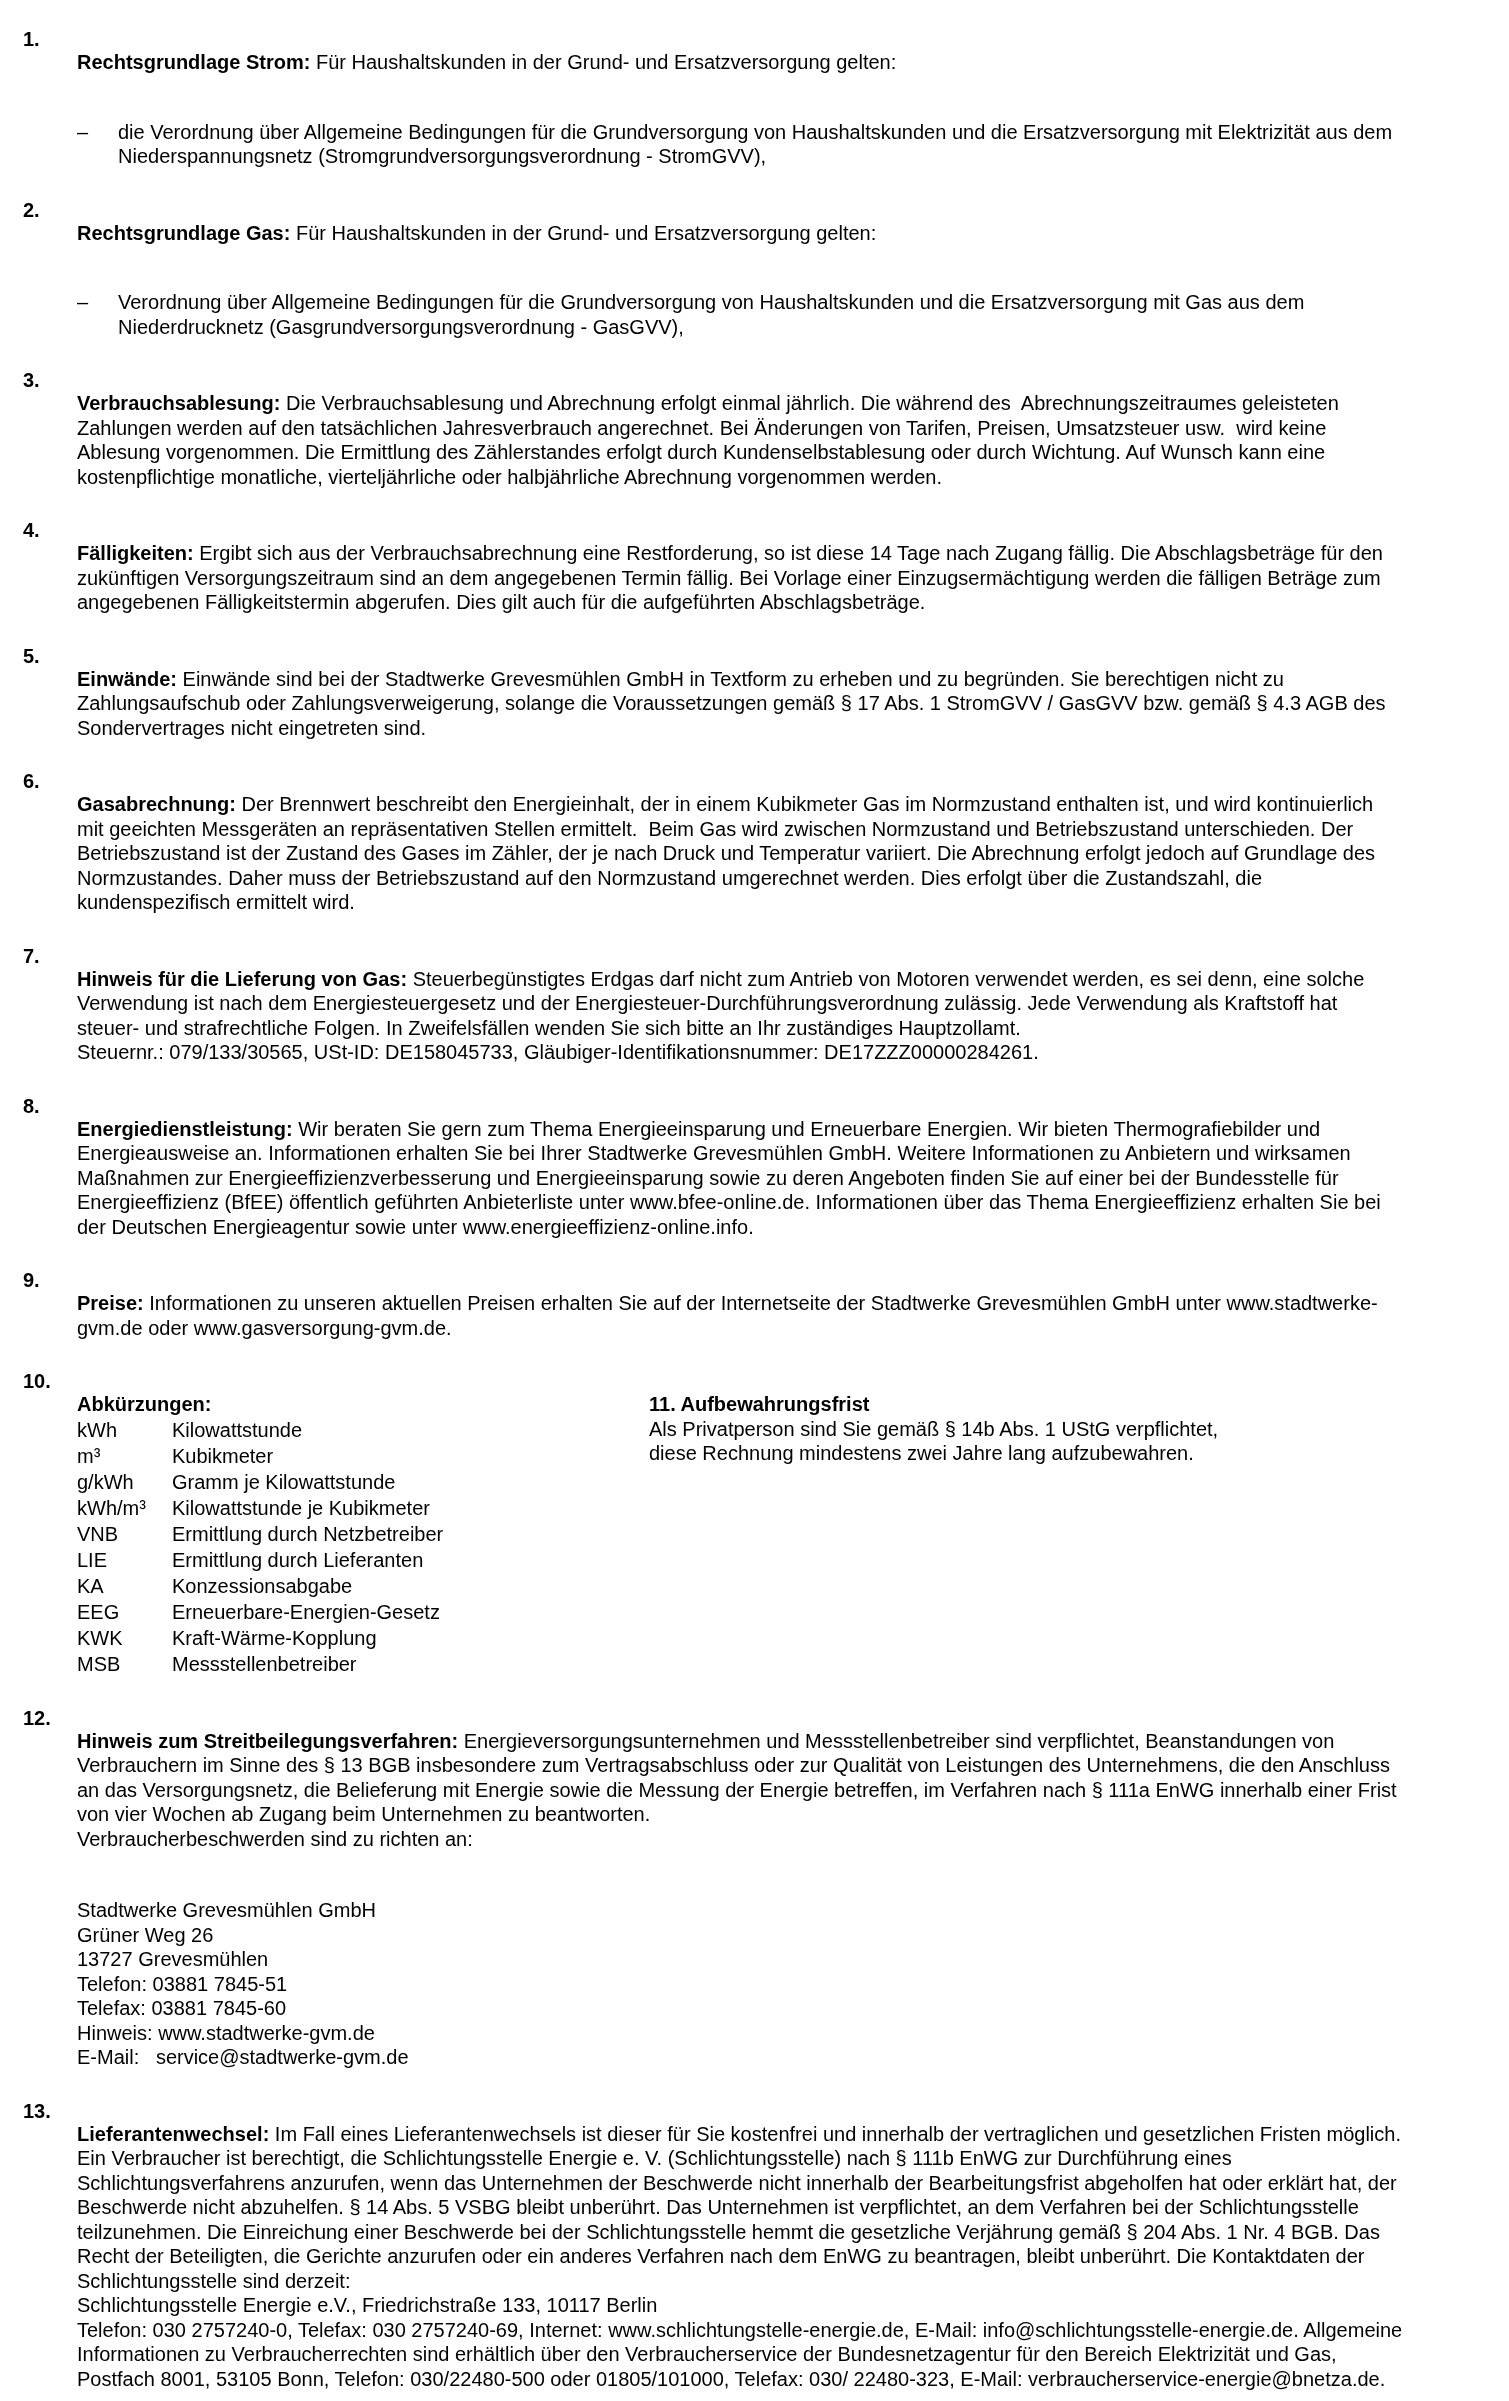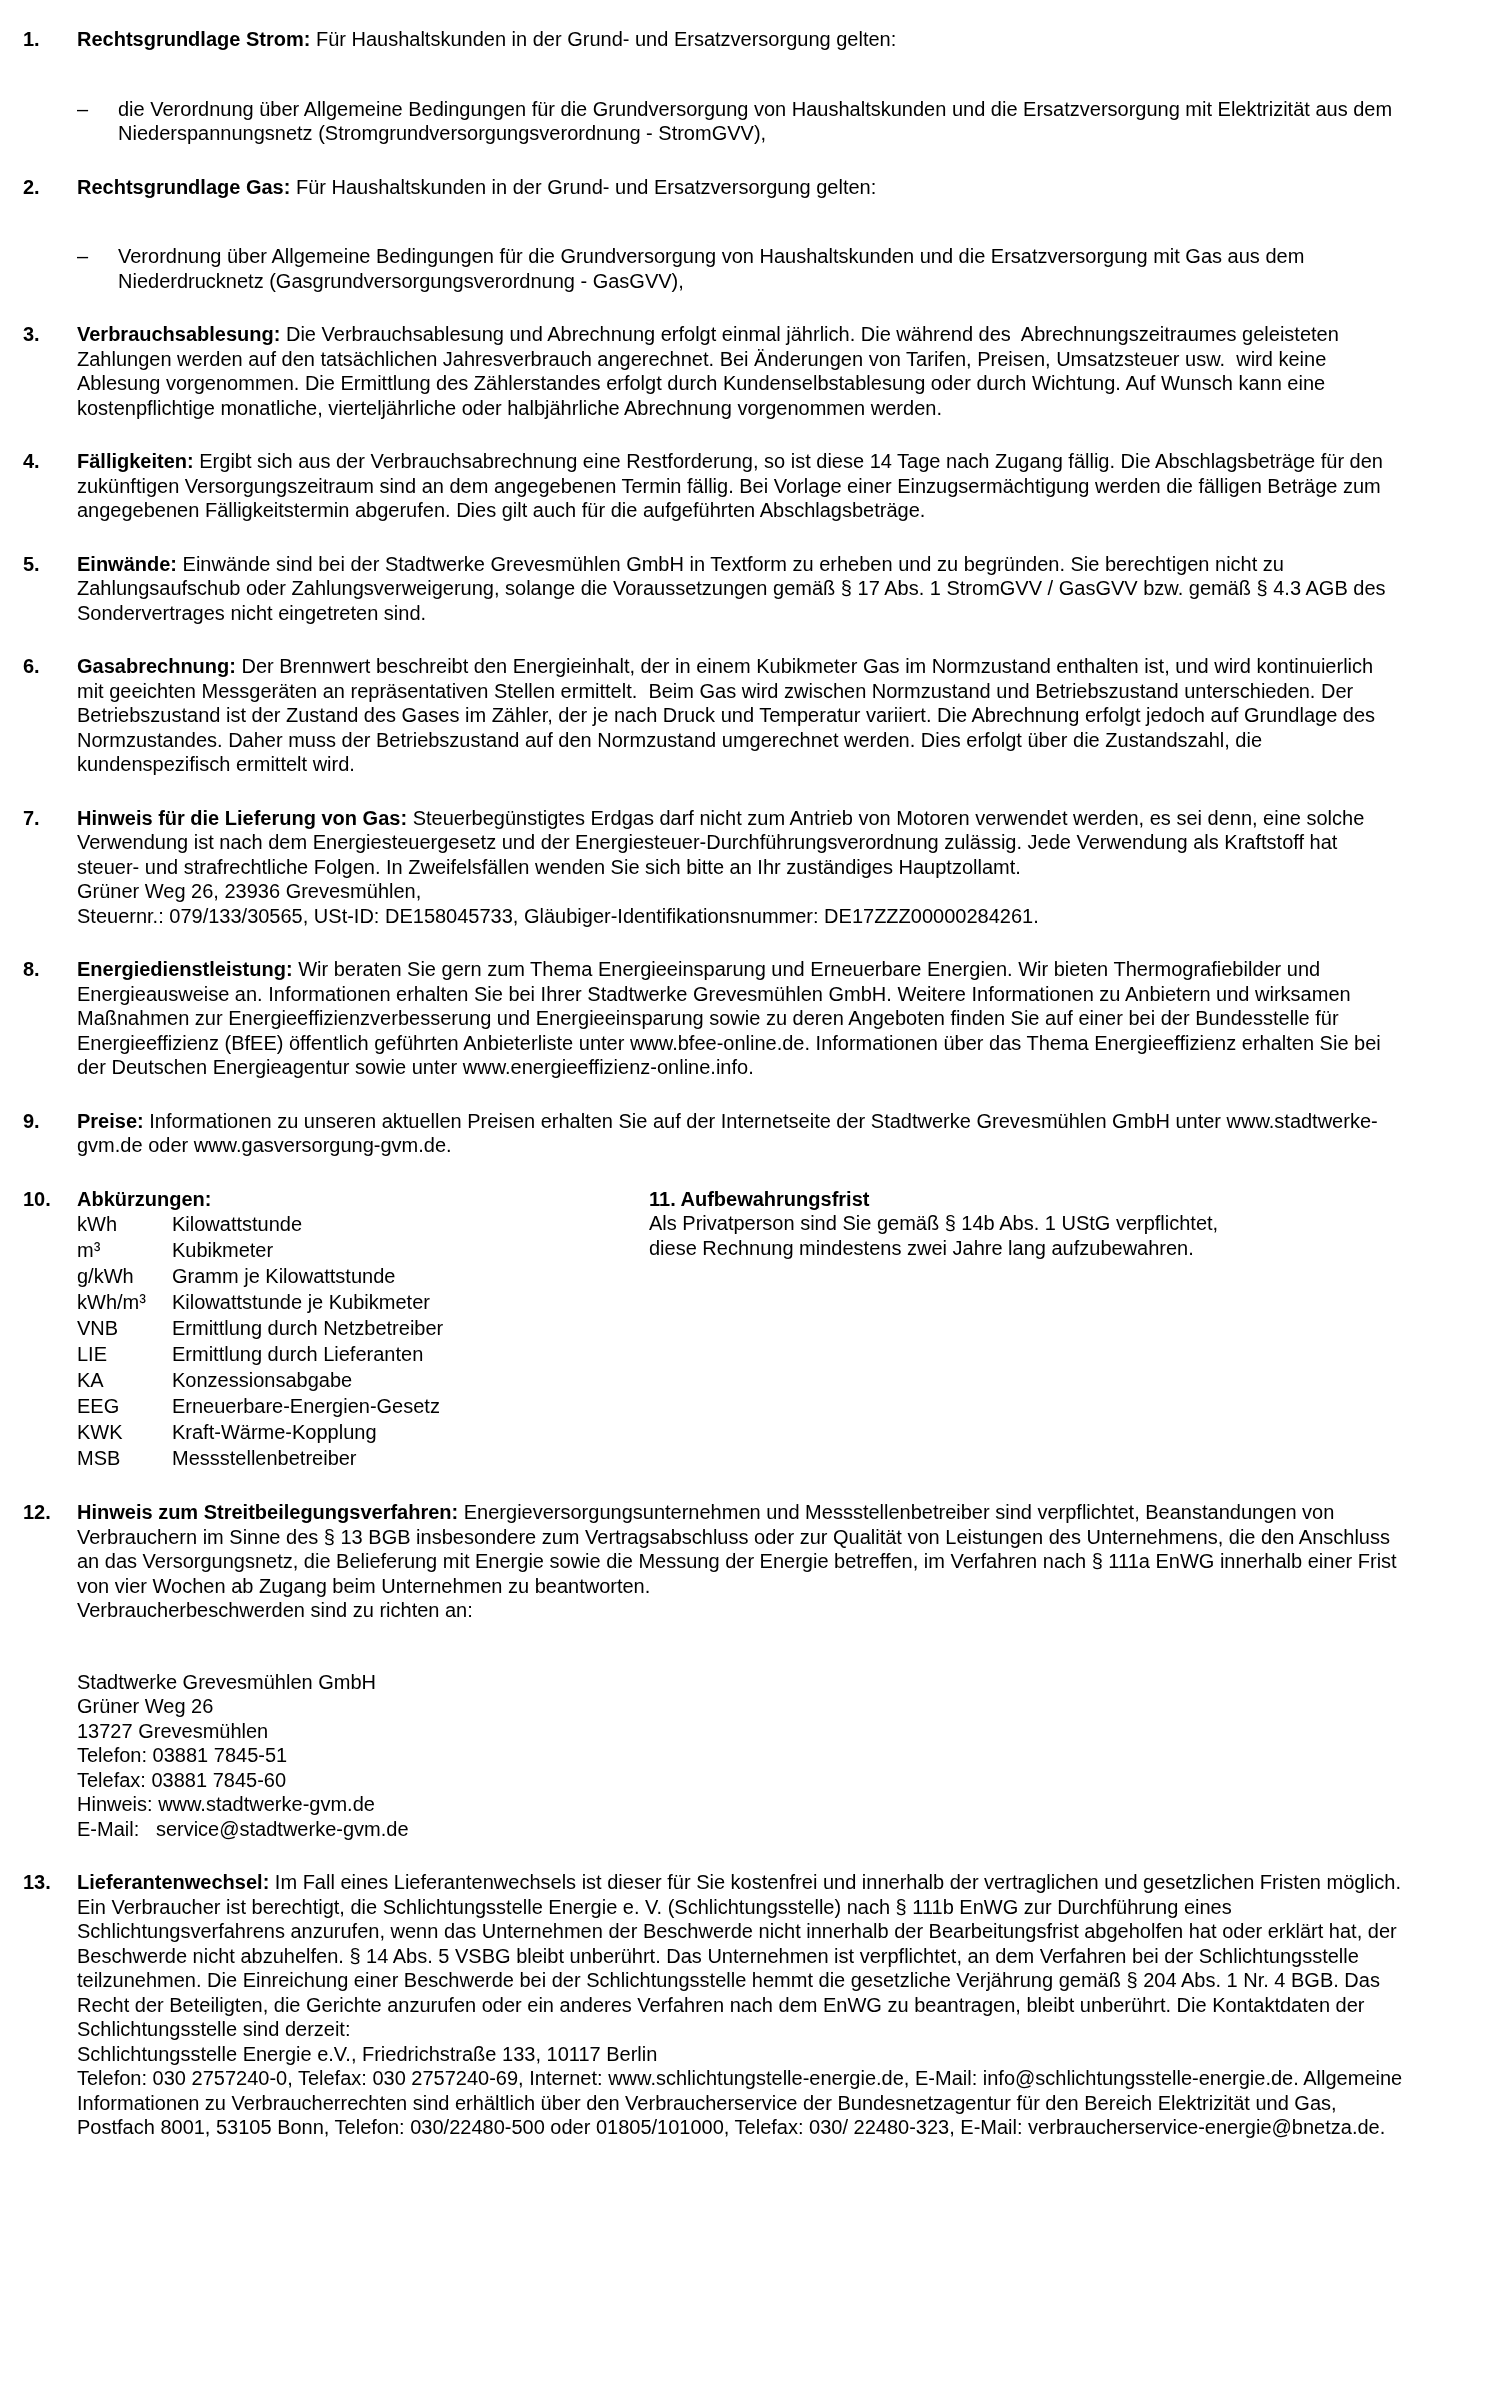--- a/index.html
+++ b/index.html
@@ -9,21 +9,21 @@
     min-height: 2401px;
     background: #ffffff;
     color: #000000;
     font-family: "Liberation Sans", "DejaVu Sans", sans-serif;
     font-size: 20px;
     line-height: 24.5px;
   }
   .page { padding: 27px 104px 36px 23px; }
   .item { display: flex; margin-bottom: 29px; }
   .num { flex: 0 0 54px; width: 54px; font-weight: bold; }
-  .body { flex: 1; min-width: 0; }
+  .body { flex: 1; min-width: 0; margin-top: 23px; }
   .bold { font-weight: bold; }
   p.line, div.line { margin: 0; }
   [data-bind] { white-space: pre-wrap; }
   .bullet { display: flex; margin-top: 45px; }
   .dash { flex: 0 0 41px; width: 41px; }
   .two-col { display: flex; }
   .col-left { flex: 0 0 572px; width: 572px; }
   .col-right { flex: 1; min-width: 0; }
   .abbr-row { display: flex; line-height: 26px; }
   .abbr { flex: 0 0 95px; width: 95px; }
@@ -82,21 +82,20 @@
     <div class="num" data-bind="doc.items.5.number">6.</div>
     <div class="body">
       <p class="line"><span class="bold" data-bind="doc.items.5.title">Gasabrechnung:</span> <span data-bind="doc.items.5.body">Der Brennwert beschreibt den Energieinhalt, der in einem Kubikmeter Gas im Normzustand enthalten ist, und wird kontinuierlich  mit geeichten Messgeräten an repräsentativen Stellen ermittelt.  Beim Gas wird zwischen Normzustand und Betriebszustand unterschieden. Der Betriebszustand ist der Zustand des Gases im Zähler, der je nach Druck und Temperatur variiert. Die Abrechnung erfolgt jedoch auf Grundlage des Normzustandes. Daher muss der Betriebszustand auf den Normzustand umgerechnet werden. Dies erfolgt über die Zustandszahl, die kundenspezifisch ermittelt wird.</span></p>
     </div>
   </section>
 
   <section class="item">
     <div class="num" data-bind="doc.items.6.number">7.</div>
     <div class="body">
       <p class="line"><span class="bold" data-bind="doc.items.6.title">Hinweis für die Lieferung von Gas:</span> <span data-bind="doc.items.6.body">Steuerbegünstigtes Erdgas darf nicht zum Antrieb von Motoren verwendet werden, es sei denn, eine solche Verwendung ist nach dem Energiesteuergesetz und der Energiesteuer-Durchführungsverordnung zulässig. Jede Verwendung als Kraftstoff hat steuer- und strafrechtliche Folgen. In Zweifelsfällen wenden Sie sich bitte an Ihr zuständiges Hauptzollamt.</span></p>
-      <div class="line" data-bind="doc.items.6.lines.1">Grüner Weg 26, 23936 Grevesmühlen,</div>
       <div class="line" data-bind="doc.items.6.lines.2">Steuernr.: 079/133/30565, USt-ID: DE158045733, Gläubiger-Identifikationsnummer: DE17ZZZ00000284261.</div>
     </div>
   </section>
 
   <section class="item">
     <div class="num" data-bind="doc.items.7.number">8.</div>
     <div class="body">
       <p class="line"><span class="bold" data-bind="doc.items.7.title">Energiedienstleistung:</span> <span data-bind="doc.items.7.body">Wir beraten Sie gern zum Thema Energieeinsparung und Erneuerbare Energien. Wir bieten Thermografiebilder und Energieausweise an. Informationen erhalten Sie bei Ihrer Stadtwerke Grevesmühlen GmbH. Weitere Informationen zu Anbietern und wirksamen Maßnahmen zur Energieeffizienzverbesserung und Energieeinsparung sowie zu deren Angeboten finden Sie auf einer bei der Bundesstelle für Energieeffizienz (BfEE) öffentlich geführten Anbieterliste unter www.bfee-online.de. Informationen über das Thema Energieeffizienz erhalten Sie bei der Deutschen Energieagentur sowie unter www.energieeffizienz-online.info.</span></p>
     </div>
   </section>

